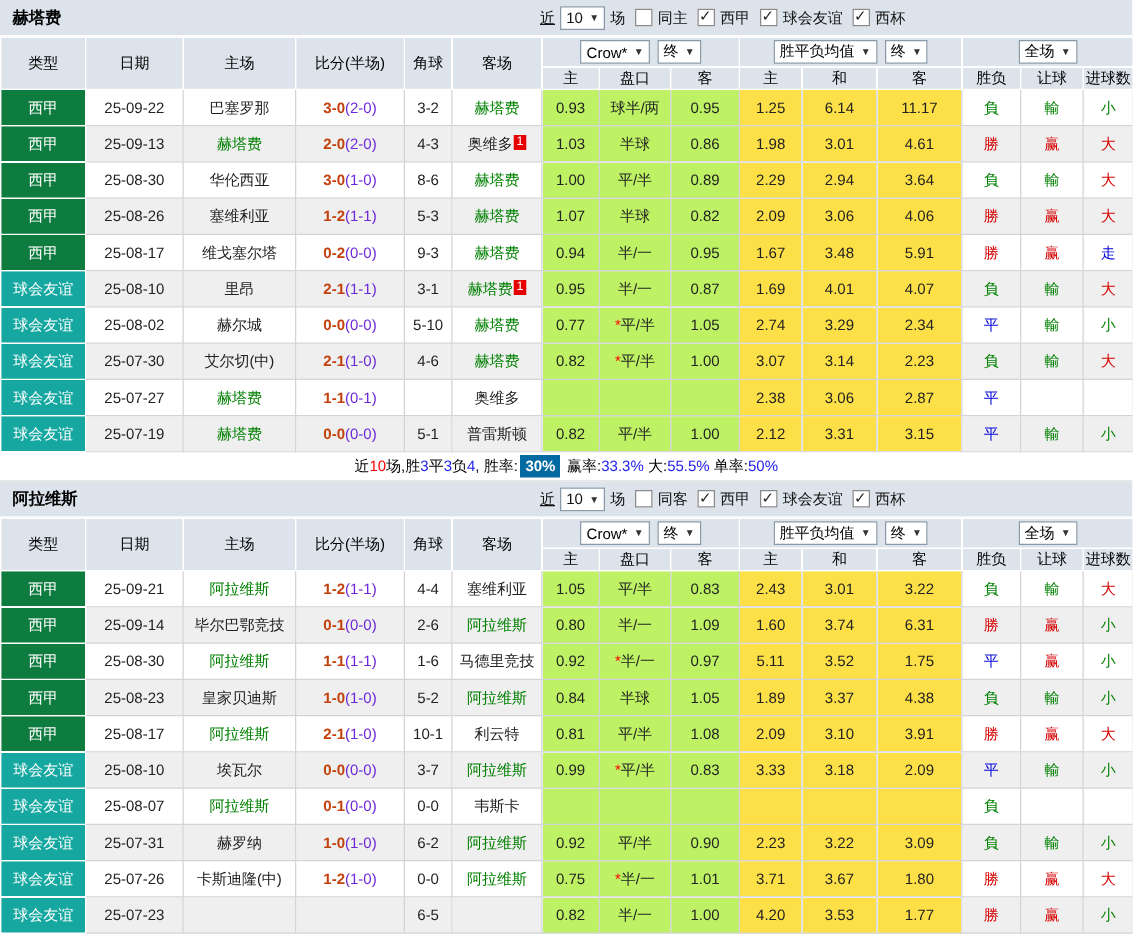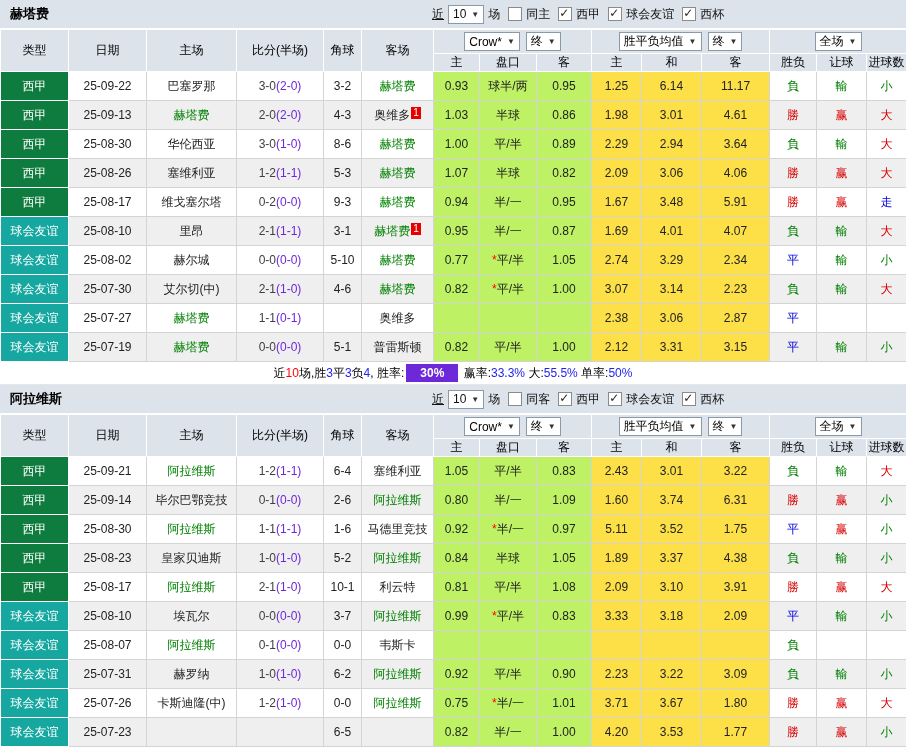--- a/index.html
+++ b/index.html
@@ -29,32 +29,32 @@
   thead tr.sub th{height:16px;}
   .thsel{display:flex;align-items:center;justify-content:center;gap:6px;}
   tbody td{height:28px;}
   tbody tr:nth-child(even){background:#efefef;}
   td.type{color:#fff;}
   td.liga{background:#0e7b3f;border-color:#fff;}
   td.friendly{background:#16a8a0;border-color:#fff;}
   td.crow{background:#bef264;}
   td.mean{background:#fde047;}
   .green{color:#008000;}
-  .score-ft{color:#404040;}
+  .score-ft{color:#c2410c;font-weight:bold;}
   .score-ht{color:#6d28d9;}
   .res-r{color:#d70000;}
   .res-g{color:#008000;}
   .res-b{color:#0000dd;}
   .star{color:#ff0000;}
   .badge{display:inline-block;background:#e60000;color:#fff;font-size:10px;line-height:12px;padding:0 2px;margin-left:1px;vertical-align:3px;}
   
   .summary{height:22px;line-height:22px;text-align:center;background:#fff;border-bottom:1px solid #e6e6e6;color:#000;}
   .sum-red{color:#ff0000;}
   .sum-blue{color:#2222ee;}
-  .sum-box{background:#6d28d9;color:#fff;font-weight:bold;padding:2px 14px;margin:0 2px;}
+  .sum-box{background:#0369a1;color:#fff;font-weight:bold;padding:2px 4px;margin:0 2px;}
 </style>
 </head>
 <body>
 
 <div class="app">
 
 
   <div class="sec-header">
     <span class="team-name">赫塔费</span>
     <div class="filters">
@@ -412,21 +412,21 @@
         <th>让球</th>
         <th>进球数</th>
       </tr>
     </thead>
     <tbody>
         <tr>
           <td class="type liga">西甲</td>
           <td class="date">25-09-21</td>
           <td class="team"><span class="green">阿拉维斯</span></td>
           <td class="score"><span class="score-ft">1-2</span><span class="score-ht">(1-1)</span></td>
-          <td class="corner">6-4</td>
+          <td class="corner">4-4</td>
           <td class="team"><span>塞维利亚</span></td>
           <td class="crow">1.05</td>
           <td class="crow">平/半</td>
           <td class="crow">0.83</td>
           <td class="mean">2.43</td>
           <td class="mean">3.01</td>
           <td class="mean">3.22</td>
           <td class="res-g">負</td>
           <td class="res-g">輸</td>
           <td class="res-r">大</td>

